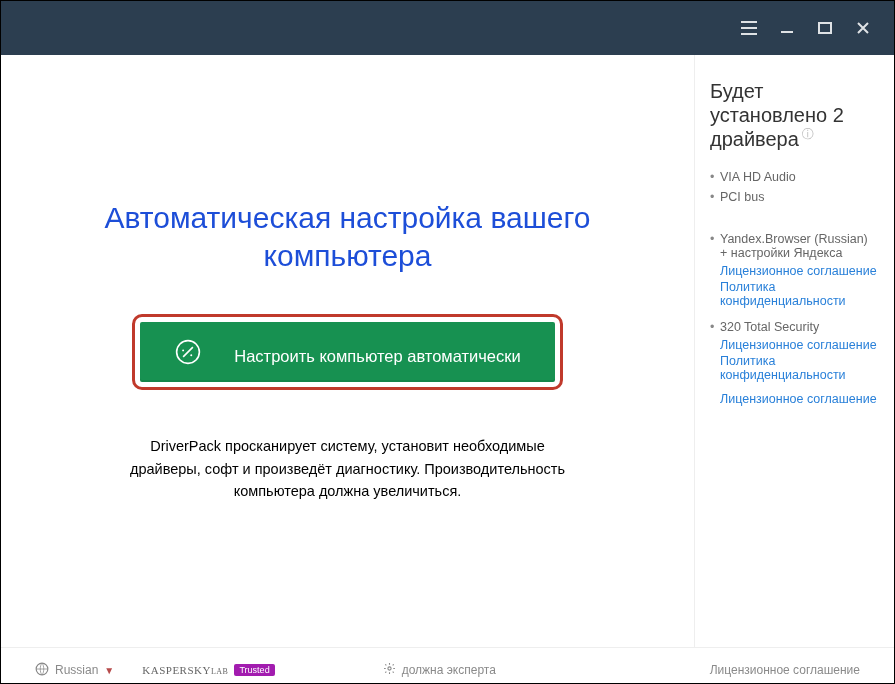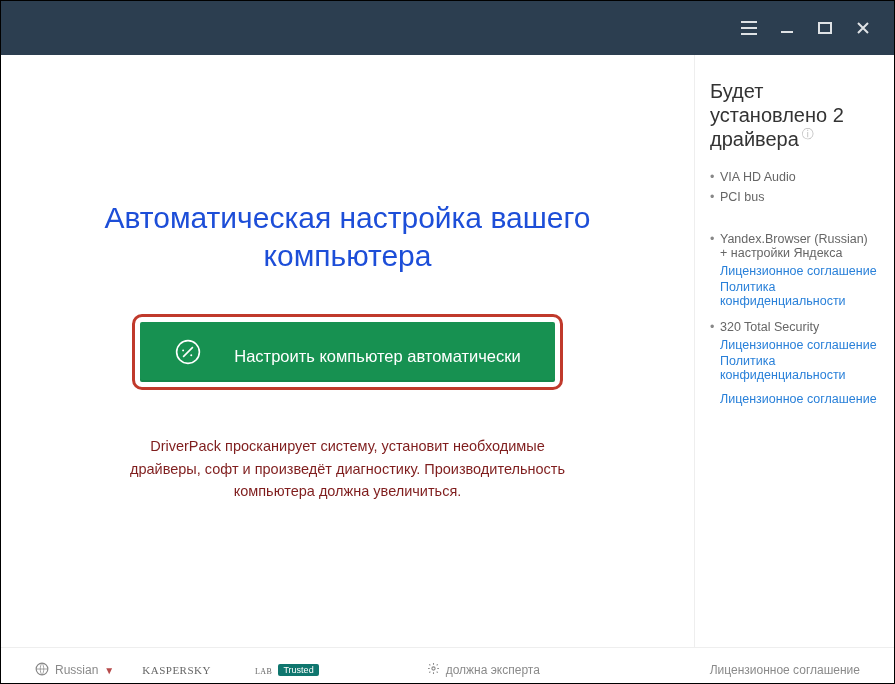--- a/index.html
+++ b/index.html
@@ -47,21 +47,21 @@
     border: none;
     padding: 16px 34px;
     font-size: 16.5px;
     display: flex; align-items: flex-end; gap: 32px;
     cursor: pointer;
     border-radius: 2px;
     box-shadow: inset 0 -2px 0 rgba(0,0,0,.08);
   }
   .cta .cta-icon { width:28px; height:28px; display:flex; align-items:center; justify-content:center; }
   .desc {
-    color: #7f1d1d; font-size: 14.5px; text-align: center; line-height: 1.55; max-width: 460px;
+    color: #000000; font-size: 14.5px; text-align: center; line-height: 1.55; max-width: 460px;
   }
 
   
   .sidebar {
     width: 200px; border-left: 1px solid #eee; padding: 24px 16px 10px 15px;
     font-size: 13px; color:#555; overflow: hidden;
   }
   .sidebar h2 {
     font-weight: 400; color: #333; font-size: 20px; margin-bottom: 16px; line-height:1.2;
   }
@@ -73,24 +73,24 @@
   .side-block { margin-bottom: 8px; }
 
   
   .footer {
     height: 45px; border-top: 1px solid #eee; display:flex; align-items:center;
     padding: 0 34px; font-size: 12px; color:#8a8a8a; gap: 28px;
   }
   .footer .f-item { display:flex; align-items:center; gap:6px; cursor:pointer; }
   .footer .drop-arrow { color:#b74b4b; font-size:10px; }
   .footer .badge {
-    background:#0f766e; color:#fff; font-size:9px; padding:1px 5px; border-radius:2px;
+    background:#a21caf; color:#fff; font-size:9px; padding:1px 5px; border-radius:2px;
   }
   .footer .kasper { font-family: Georgia, serif; letter-spacing:.5px; font-size:11px; color:#666;}
-  .footer .kasper small{font-size:8px;margin-left:44px;}
+  .footer .kasper small{font-size:8px;}
   .footer .spacer { flex:1; }
   .footer .license { cursor:pointer; }
 </style>
 </head>
 <body>
 
 <div class="titlebar">
   <div class="spacer"></div>
   <div class="win-btn">
     <svg width="16" height="14">

